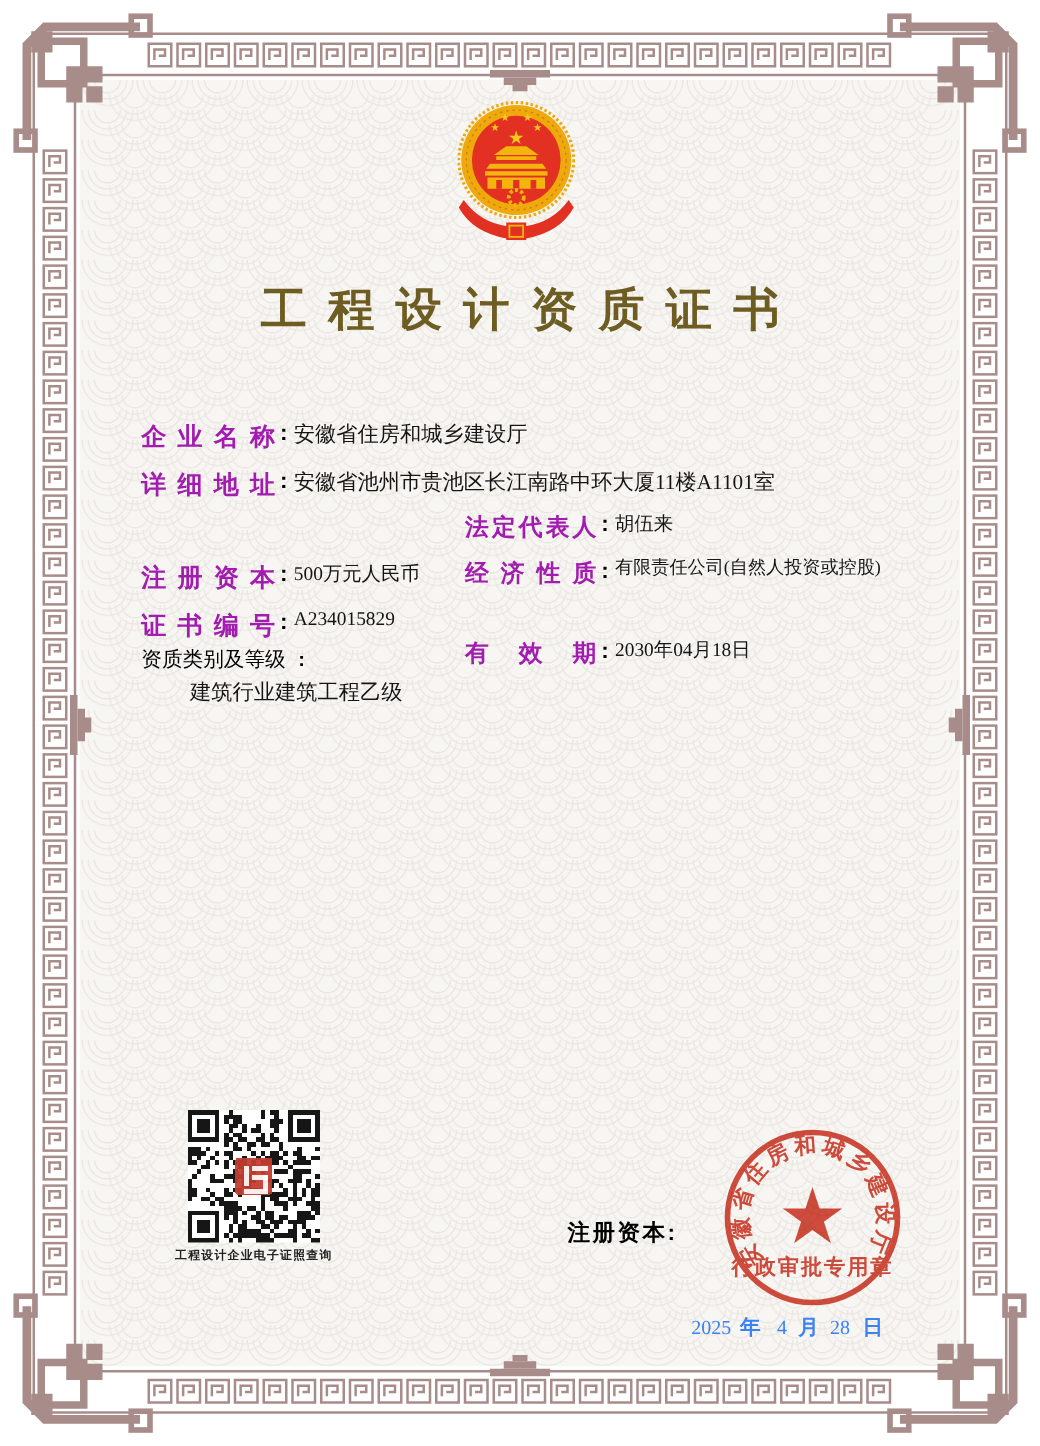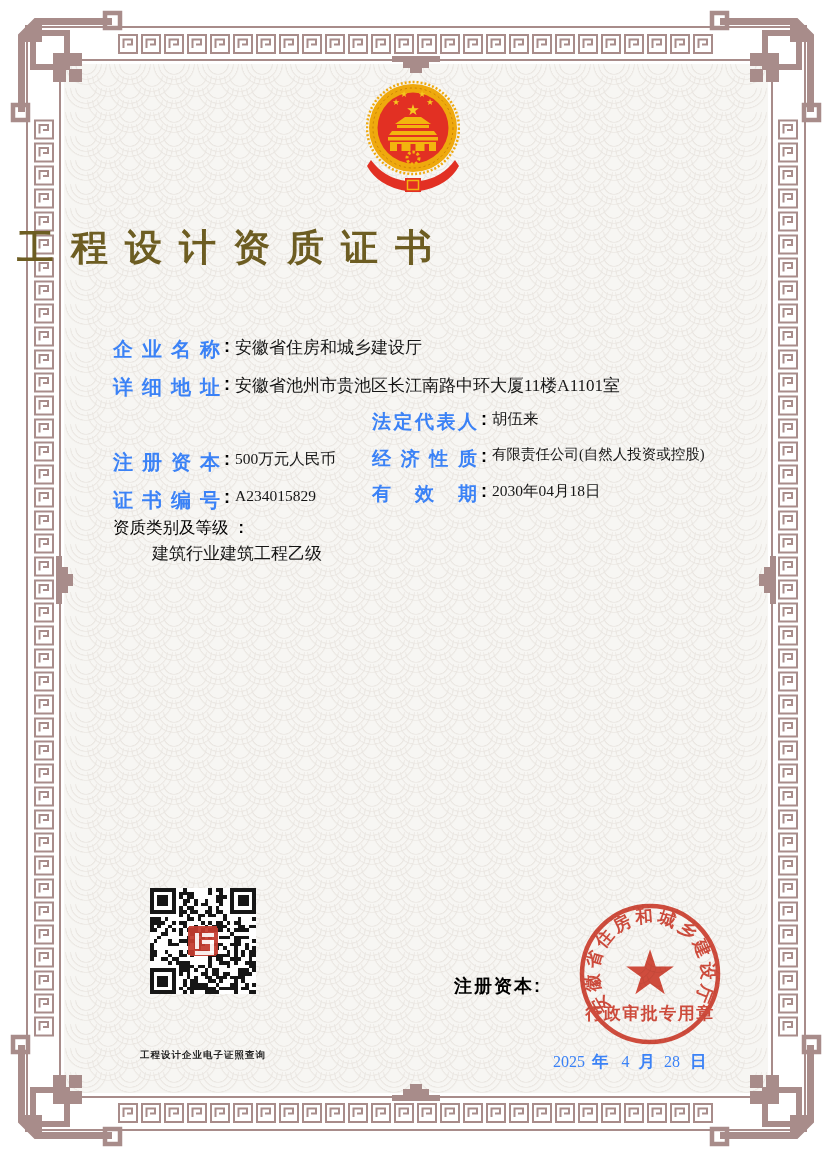--- a/index.html
+++ b/index.html
@@ -13,43 +13,43 @@
     background-color:#f7f6f3;
     background-image:
       radial-gradient(circle at 50% 0px, rgba(0,0,0,0) 9.5px,  #e9e5e0 10px, rgba(0,0,0,0) 11.5px),
       radial-gradient(circle at 50% 0px, rgba(0,0,0,0) 14.5px, #eae6e1 15px, rgba(0,0,0,0) 16.5px),
       radial-gradient(circle at 50% 0px, rgba(0,0,0,0) 19.5px, #eae6e1 20px, rgba(0,0,0,0) 21.5px);
     background-size:44px 24px, 44px 24px, 44px 24px;
   }
   .waves.offset{left:86px;top:76px;opacity:.9;background-color:transparent;}
   #border-svg, .abs-svg{position:absolute;left:0;top:0;}
   .title{
-    position:absolute;top:223px;left:0;width:832px;text-align:left;
+    position:absolute;top:223px;left:0;width:832px;text-align:center;
     font-family:"Liberation Sans","DejaVu Sans",sans-serif;font-weight:bold;
     font-size:37px;letter-spacing:17px;padding-left:17px;box-sizing:border-box;
     color:#6d5d22;
   }
   .row{position:absolute;left:113px;white-space:nowrap;color:#111;}
   .row.rcol{left:372px;}
   .lbl{
     display:inline-block;font-family:Liberation Serif, serif;
-    font-weight:bold;text-align:justify;text-align-last:justify;vertical-align:top;color:#3b82f6;
+    font-weight:bold;text-align:justify;text-align-last:justify;vertical-align:top;color:#a21caf;
   }
   .lblL{width:107px;font-size:20px;}
   .lblCode{width:138px;font-size:15.5px;letter-spacing:-0.5px;text-align-last:justify;}
   .lblR{width:105px;font-size:19px;}
   .colon{font-family:"Liberation Sans","DejaVu Sans",sans-serif;font-weight:bold;font-size:18px;margin:0 5px 0 4px;vertical-align:top;color:#000;}
   .val{font-size:17px;vertical-align:top;color:#151515;}
   .val.sm{font-size:15.5px;}
   .val.wrap{display:inline-block;width:224px;white-space:normal;font-size:14.5px;line-height:1.15;}
   .qualLbl{font-family:"Liberation Sans","DejaVu Sans",sans-serif;font-weight:normal;font-size:16.5px;color:#000;}
   .qualColon{font-family:"Liberation Sans","DejaVu Sans",sans-serif;font-weight:bold;font-size:16px;margin-left:10px;color:#000;}
   .qr-wrap{position:absolute;left:150px;top:888px;width:106px;}
   .qr-caption{
-    position:absolute;left:138px;top:1049px;width:130px;text-align:center;
+    position:absolute;left:138px;top:998px;width:130px;text-align:center;
     font-weight:bold;font-size:9.5px;letter-spacing:1px;color:#222;
   }
   .issuer{
     position:absolute;left:454px;top:974px;
     font-family:"Liberation Sans","DejaVu Sans",sans-serif;font-weight:bold;
     font-size:18px;letter-spacing:2px;color:#000;
   }
   .dateline{position:absolute;left:553px;top:1051px;white-space:nowrap;color:#3b82f6;}
   .dateline .num{font-size:16px;font-family:"Liberation Serif","DejaVu Serif",serif;}
   .dateline .unit{font-family:"Liberation Sans","DejaVu Sans",sans-serif;font-weight:bold;font-size:16.5px;}
@@ -442,21 +442,21 @@
   </div>
   <div class="row" style="top:449px">
     <span class="lbl lblL">注册资本</span><span class="colon">:</span><span class="val sm">500万元人民币</span>
   </div>
   <div class="row rcol" style="top:446px">
     <span class="lbl lblR">经济性质</span><span class="colon">:</span><span class="val wrap">有限责任公司(自然人投资或控股)</span>
   </div>
   <div class="row" style="top:487px">
     <span class="lbl lblL">证书编号</span><span class="colon">:</span><span class="val sm">A234015829</span>
   </div>
-  <div class="row rcol" style="top:481px">
+  <div class="row rcol" style="top:510px">
     <span class="lbl lblR">有效期</span><span class="colon">:</span><span class="val sm">2030年04月18日</span>
   </div>
   <div class="row" style="top:517px">
     <span class="qualLbl">资质类别及等级</span><span class="qualColon">:</span>
   </div>
   <div class="row" style="top:542px;left:152px">
     <span class="val">建筑行业建筑工程乙级</span>
   </div>
 
   <div class="qr-wrap">

